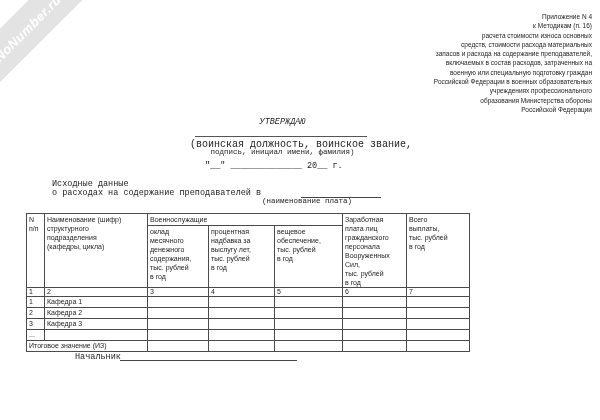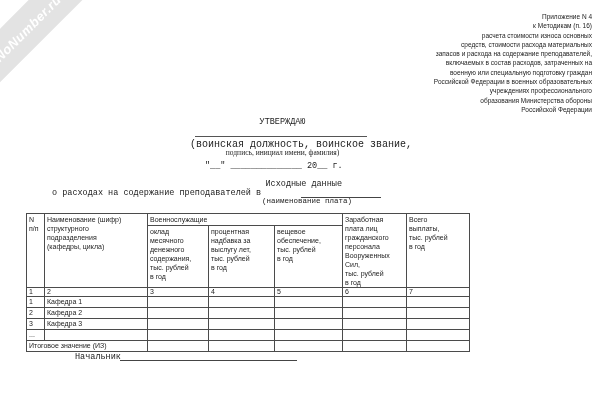--- a/index.html
+++ b/index.html
@@ -10,27 +10,27 @@
   .ribbon{position:absolute;left:-55px;top:9px;width:165px;height:38px;background:#e3e3e3;
     transform:rotate(-45deg);display:flex;align-items:center;justify-content:center;
     font:italic bold 13px "Liberation Sans",sans-serif;color:#ffffff;letter-spacing:.5px;}
 
   
   .hdr-note{position:absolute;top:12px;right:8px;text-align:right;
     font-size:6.5px;line-height:9.3px;color:#1c1c1c;white-space:nowrap;}
 
   .mono{font-family:"Liberation Mono","DejaVu Sans Mono",monospace;font-size:8.5px;color:#1c1c1c;white-space:nowrap;}
 
-  .approve-title{position:absolute;top:117px;left:190px;width:185px;text-align:center;}
+  .approve-title{position:absolute;top:117px;left:190px;width:185px;text-align:center;font-style:italic;}
   .approve-rule{position:absolute;top:136px;left:195px;width:172px;border-top:1px solid #555;}
   .approve-cap1{position:absolute;top:139px;left:190px;width:185px;text-align:center;font-size:10px;}
-  .approve-cap2{position:absolute;top:148px;left:190px;width:185px;text-align:center;font-size:7.5px;font-family:Liberation Serif, serif;}
+  .approve-cap2{position:absolute;top:148px;left:190px;width:185px;text-align:center;font-size:7.5px;}
   .approve-date{position:absolute;top:161px;left:205px;}
 
-  .subject-title{position:absolute;top:179px;left:52px;width:290px;text-align:right;}
+  .subject-title{position:absolute;top:179px;left:52px;width:290px;text-align:left;}
   .subject-line{position:absolute;top:188px;left:52px;display:flex;align-items:flex-end;gap:36px;}
   .blank{display:inline-block;width:80px;border-bottom:1px solid #444;height:8px;margin-left:4px;}
   .subject-cap{position:absolute;top:197px;left:262px;width:80px;text-align:center;font-size:7.5px;}
 
   
   table.grid{position:absolute;left:26px;top:213px;border-collapse:collapse;table-layout:fixed;width:443px;}
   table.grid td,table.grid th{border:1px solid #4b4b4b;font-weight:400;font-size:7px;
     padding:0 2px;vertical-align:top;text-align:left;color:#1c1c1c;overflow:hidden;}
   table.grid th{line-height:9px;padding-top:1px;white-space:pre-line;}
   tr.r-group{height:12px;}

